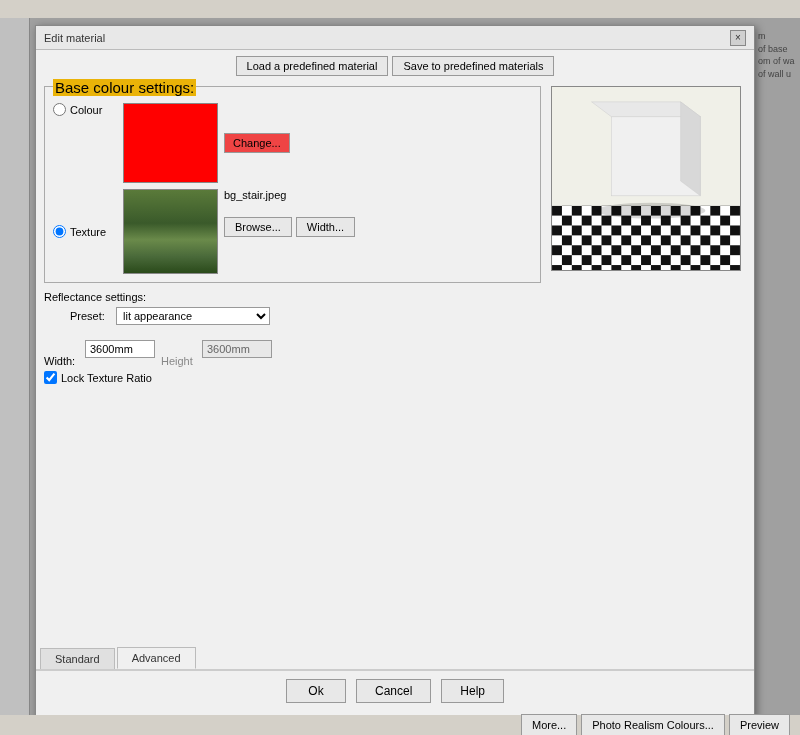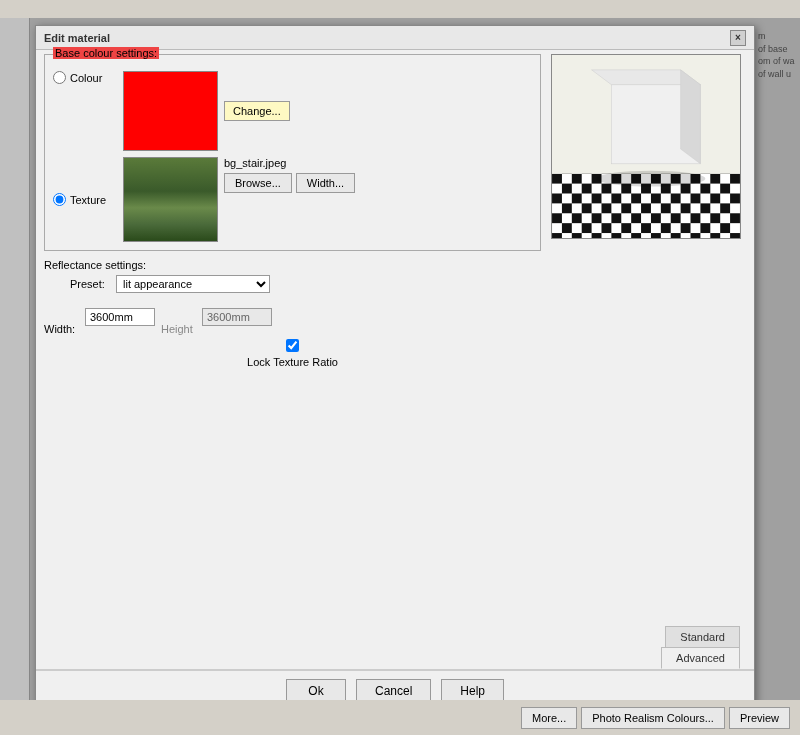--- a/index.html
+++ b/index.html
@@ -48,21 +48,20 @@
 
     
     .dialog-titlebar {
       background: #e8e8e8;
       border-bottom: 1px solid #bbb;
       padding: 4px 8px;
       display: flex;
       justify-content: space-between;
       align-items: center;
       height: 24px;
-      font-weight: bold;
     }
 
     .dialog-title {
       font-size: 11px;
       color: #333;
     }
 
     .close-btn {
       width: 16px;
       height: 16px;
@@ -111,23 +110,23 @@
       border: 1px solid #aaa;
       padding: 8px;
       margin-bottom: 8px;
       position: relative;
     }
 
     .group-label {
       position: absolute;
       top: -8px;
       left: 8px;
-      background: #ef4444;
+      background: #eab308;
       padding: 0 2px;
-      font-size: 11px;
+      font-size: 15px;
       color: #000;
     }
 
     
     .colour-row {
       display: flex;
       align-items: flex-start;
       margin-bottom: 6px;
       padding-top: 8px;
     }
@@ -142,21 +141,21 @@
 
     .colour-box {
       width: 95px;
       height: 80px;
       background: red;
       border: 1px solid #888;
       margin-right: 6px;
     }
 
     .change-btn {
-      background: #fef9c3;
+      background: #ef4444;
       border: 1px solid #999;
       padding: 3px 8px;
       cursor: pointer;
       font-size: 11px;
       align-self: center;
       text-align: right;
     }
 
     .texture-row {
       display: flex;
@@ -178,21 +177,21 @@
     .texture-preview-inner {
       width: 100%;
       height: 100%;
       background: 
         linear-gradient(180deg, #5a7a3a 0%, #3a5a2a 40%, #6a8a4a 60%, #4a6a3a 80%, #2a4a1a 100%);
     }
 
     .texture-info {
       display: flex;
       flex-direction: column;
-      gap: 4px;
+      gap: 16px;
       justify-content: center;
     }
 
     .texture-filename {
       font-size: 11px;
       color: #000;
     }
 
     .texture-buttons {
       display: flex;
@@ -264,21 +263,20 @@
     .mapping-input.disabled {
       background: #e8e8e8;
       color: #666;
     }
 
     .checkbox-row {
       display: flex;
       align-items: center;
       gap: 4px;
       margin-top: 4px;
-      flex-direction: column;
     }
 
     .checkbox-label {
       font-size: 11px;
     }
 
     
     .preview-panel {
       width: 195px;
       flex-shrink: 0;
@@ -300,23 +298,22 @@
     }
 
     
     .tab-area {
       position: absolute;
       bottom: 48px;
       left: 0;
       right: 0;
       display: flex;
       align-items: flex-end;
-      padding: 0 12px;
+      padding: 0 4px;
       border-bottom: 2px solid #ccc;
-      flex-direction: column;
     }
 
     .tab {
       padding: 4px 14px;
       font-size: 11px;
       border: 1px solid #bbb;
       cursor: pointer;
       background: #e0e0e0;
       border-bottom: none;
       margin-right: 2px;
@@ -361,21 +358,21 @@
       color: #444;
       line-height: 1.4;
     }
 
     
     .bottom-toolbar {
       position: absolute;
       bottom: 0;
       left: 0;
       right: 0;
-      height: 35px;
+      height: 20px;
       background: #d4d0c8;
       display: flex;
       align-items: center;
       justify-content: flex-end;
       padding-right: 10px;
       gap: 4px;
     }
 
     .bottom-toolbar-btn {
       background: #e8e8e8;
@@ -398,20 +395,24 @@
   <div>of wall u</div>
 </div>
 
 <div class="dialog">
 
   <div class="dialog-titlebar">
     <span class="dialog-title">Edit material</span>
     <div class="close-btn">×</div>
   </div>
 
+  <div class="top-buttons">
+    <button class="btn">Load a predefined material</button>
+    <button class="btn">Save to predefined materials</button>
+  </div>
 
   <div class="main-area">
 
     <div class="settings-panel">
 
       <div class="group-box">
         <span class="group-label">Base colour settings:</span>
 
         <div class="colour-row">
           <label class="radio-label">

